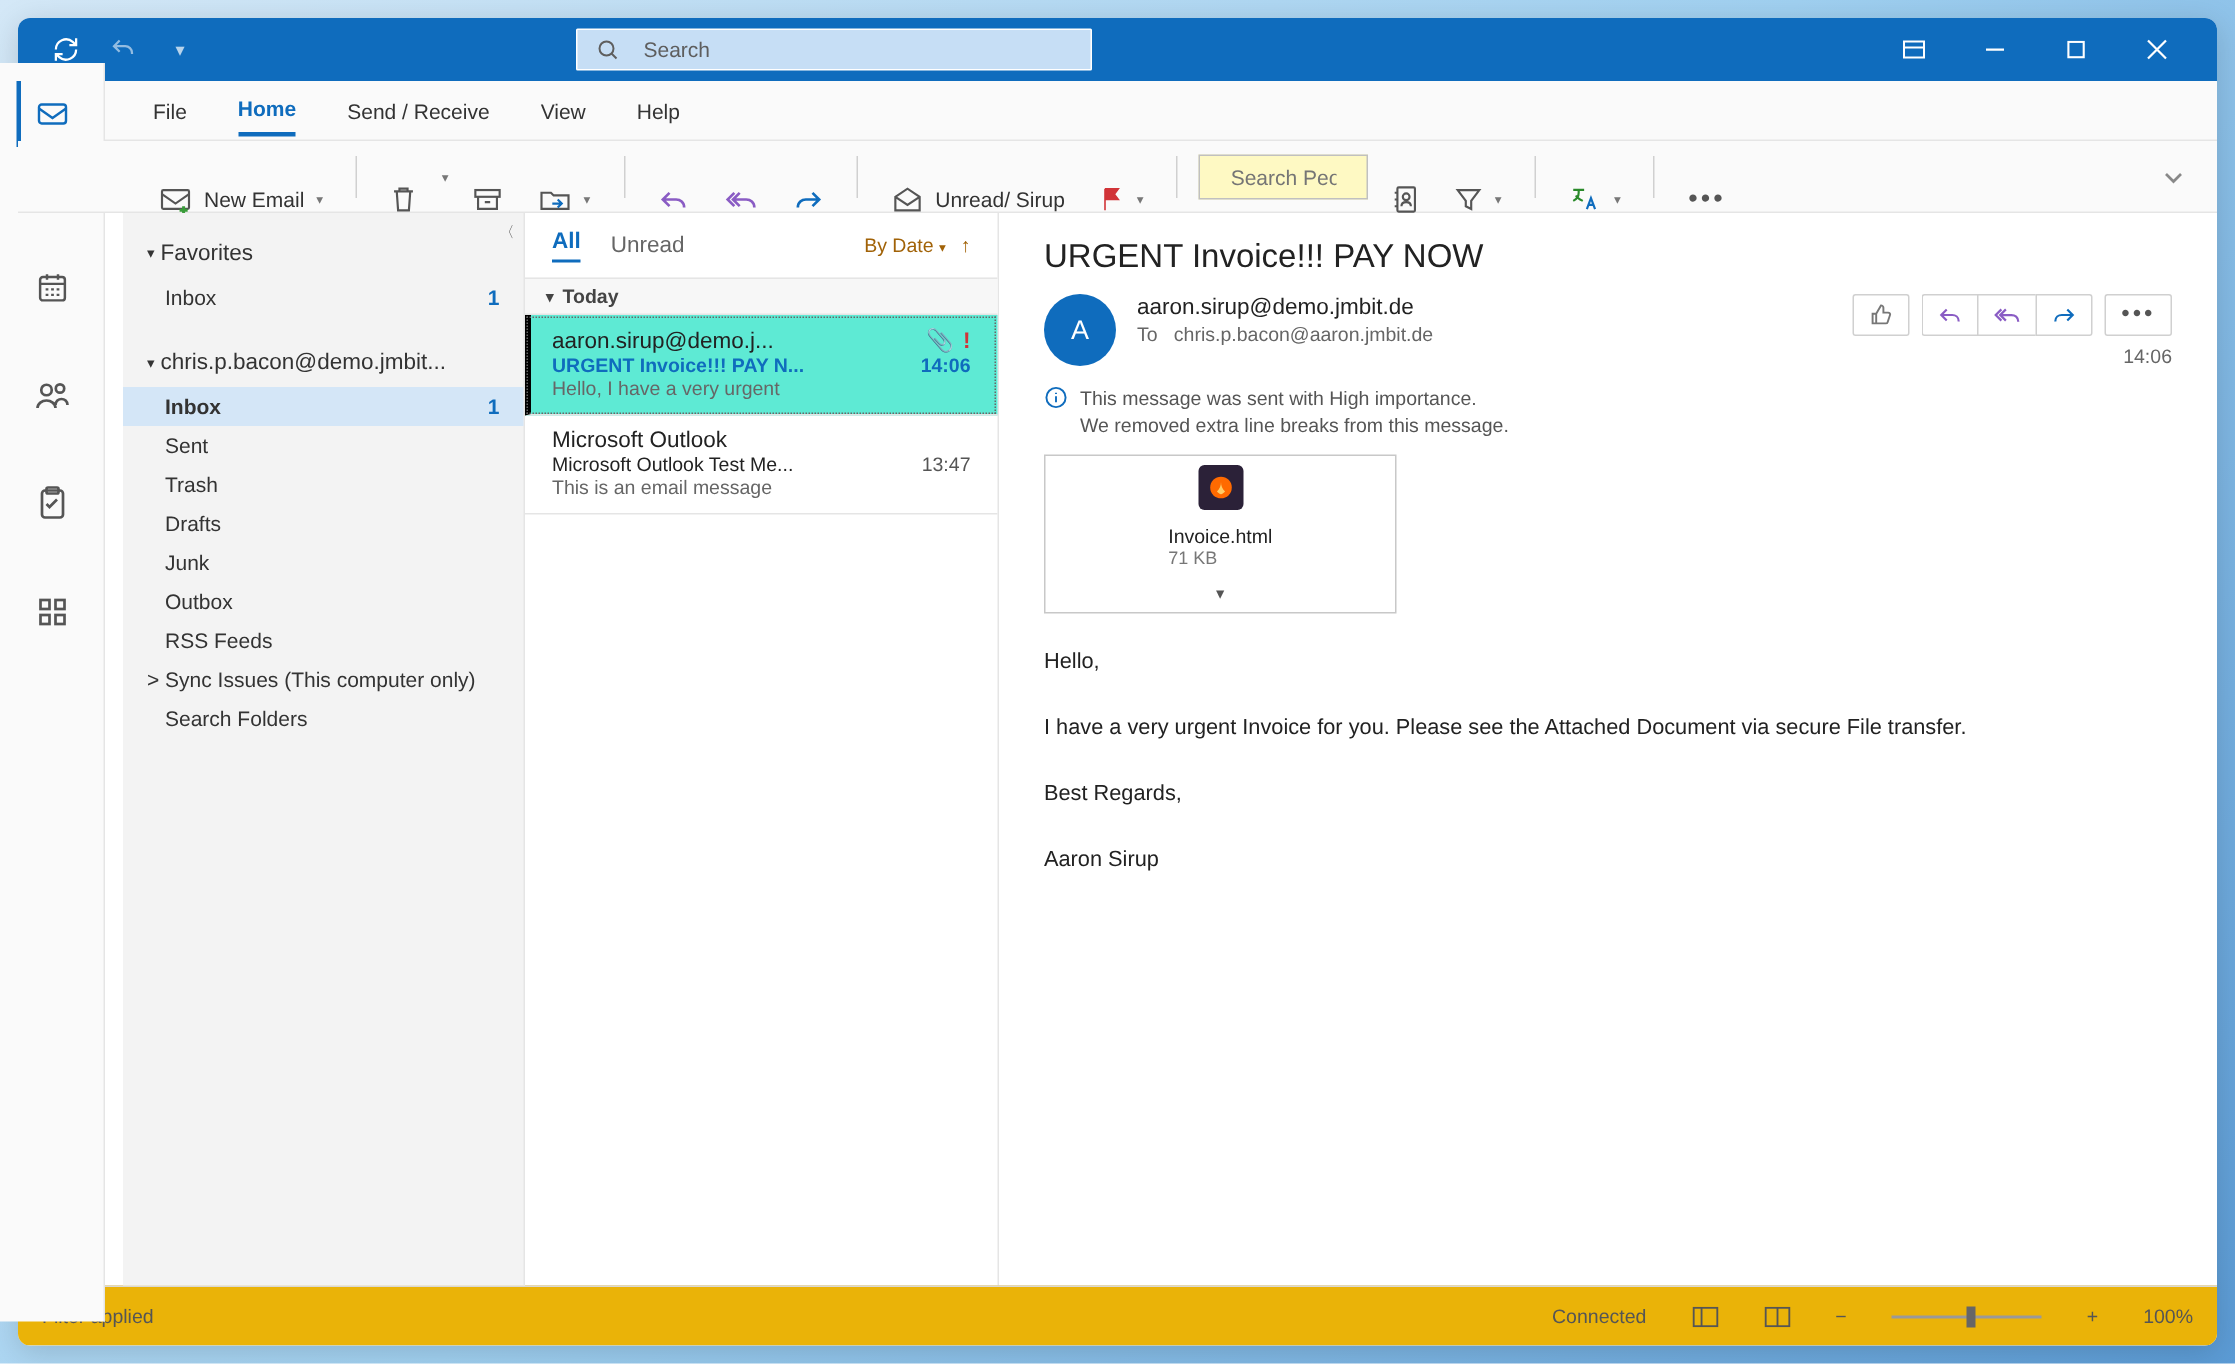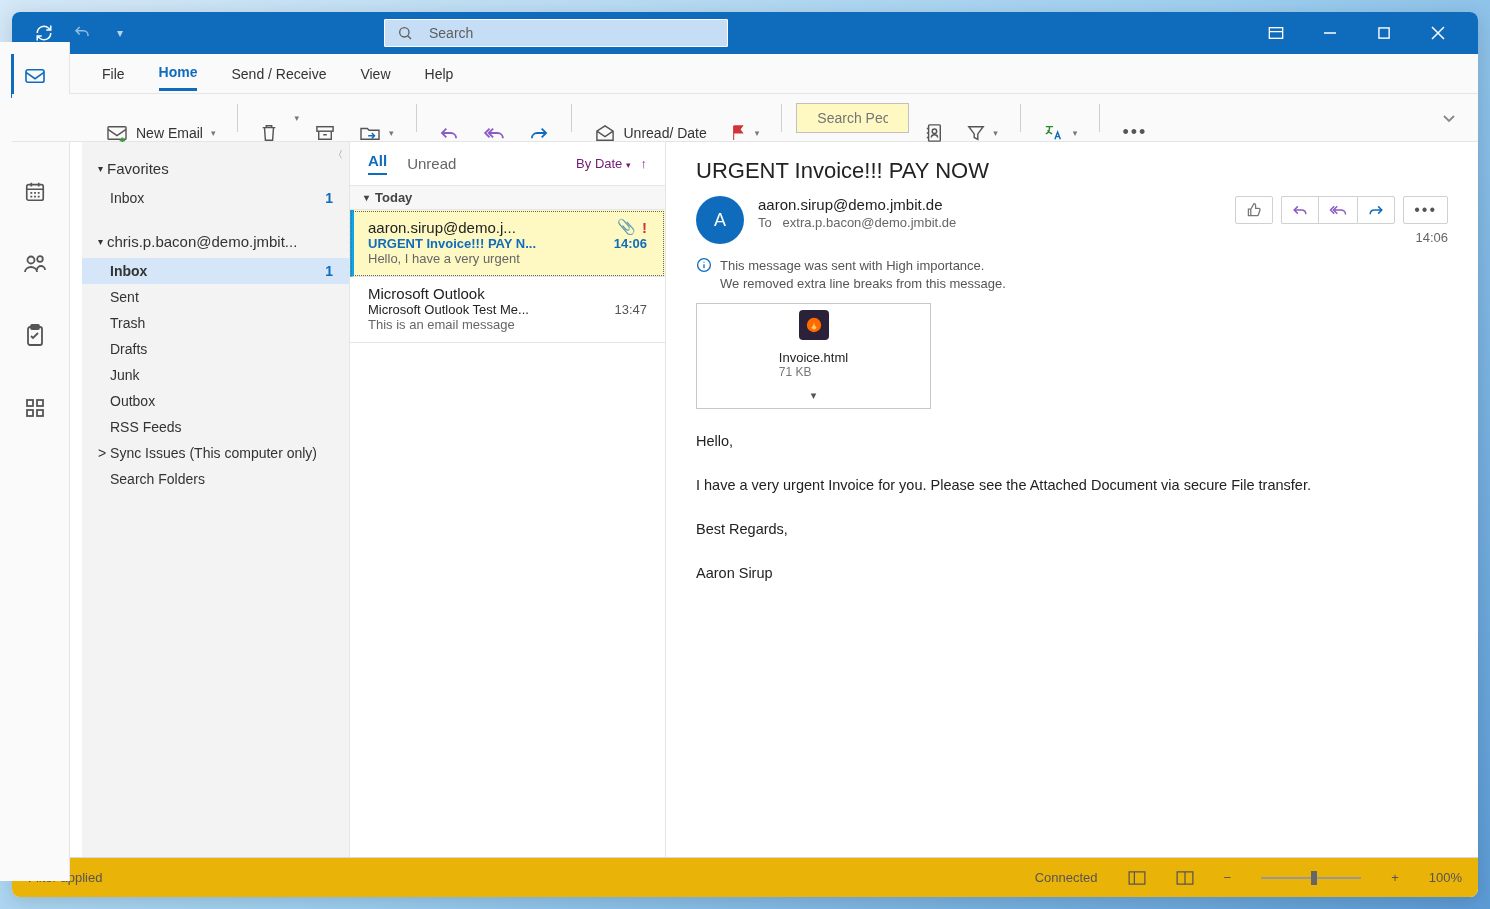--- a/index.html
+++ b/index.html
@@ -227,21 +227,21 @@
     }
     .filter-tab.active {
       color: #0f6cbd;
       font-weight: 600;
       border-bottom: 2px solid #0f6cbd;
       padding-bottom: 4px;
     }
     .filter-sort {
       margin-left: auto;
       font-size: 13px;
-      color: #701a75;
+      color: #a16207;
       display: flex;
       align-items: center;
       gap: 10px;
       cursor: pointer;
     }
     .date-group {
       background: #f7f7f7;
       padding: 4px 14px;
       font-size: 13px;
       font-weight: 600;
@@ -251,22 +251,22 @@
       gap: 6px;
       border-top: 1px solid #e5e5e5;
       border-bottom: 1px solid #e5e5e5;
     }
     .msg-item {
       padding: 8px 18px 10px 18px;
       border-bottom: 1px solid #e5e5e5;
       cursor: pointer;
     }
     .msg-item.selected {
-      background: #fef9c3;
-      border-left: 4px solid #0ea5e9;
+      background: #5eead4;
+      border-left: 4px solid #000000;
       padding-left: 14px;
       outline: 1px dotted #666;
       outline-offset: -2px;
     }
     .msg-from {
       font-size: 15px;
       color: #222;
     }
     .msg-row2 {
       display: flex;
@@ -574,21 +574,21 @@
     <div class="ribbon-btn">
       <svg width="20" height="16" viewBox="0 0 22 18" fill="none" stroke="#0f6cbd" stroke-width="2">
           <path d="M14 4l5 5-5 5M19 9H9c-3 0-6 2-6 6"></path>
         </svg>
     </div>
     <div class="ribbon-sep"></div>
     <div class="ribbon-btn">
       <svg width="22" height="18" viewBox="0 0 24 20" fill="none" stroke="#555" stroke-width="1.6">
           <path d="M3 8l9-6 9 6v10H3zM3 8l9 6 9-6"></path>
         </svg>
-      <span>Unread/ Date</span>
+      <span>Unread/ Sirup</span>
     </div>
     <div class="ribbon-btn">
       <svg width="16" height="18" viewBox="0 0 18 20" fill="#d13438" stroke="#d13438" stroke-width="1.2">
           <path d="M3 2v16M3 2h10l-3 4 3 4H3"></path>
         </svg>
       <span style="font-size:9px;color:#777">▾</span>
     </div>
     <div class="ribbon-sep"></div>
     <input class="search-people" placeholder="Search People" style="">
     <div class="ribbon-btn">
@@ -712,21 +712,21 @@
     </div>
 
     <div class="reading">
       <div class="reading-subject">URGENT Invoice!!! PAY NOW</div>
       <div class="reading-header">
         <div class="avatar">A</div>
         <div class="header-info">
           <div style="font-size:15px">aaron.sirup@demo.jmbit.de</div>
           <div class="header-to">
             <span>To</span>&nbsp;&nbsp;
-            <span>extra.p.bacon@demo.jmbit.de</span>
+            <span>chris.p.bacon@aaron.jmbit.de</span>
           </div>
         </div>
         <div class="header-actions">
           <div style="display:flex;flex-direction:column;align-items:flex-end">
             <div style="display:flex;gap:8px">
               <div class="action-btn">
                 <svg width="16" height="16" viewBox="0 0 20 20" fill="none" stroke="#777" stroke-width="1.6">
                     <path d="M6 9v8H3V9zM6 9l4-7c1 0 2 1 2 2v4h4c1 0 2 1 1.5 2l-2 6c-.3 1-1 1-1.5 1H6"></path>
                   </svg>
               </div>

